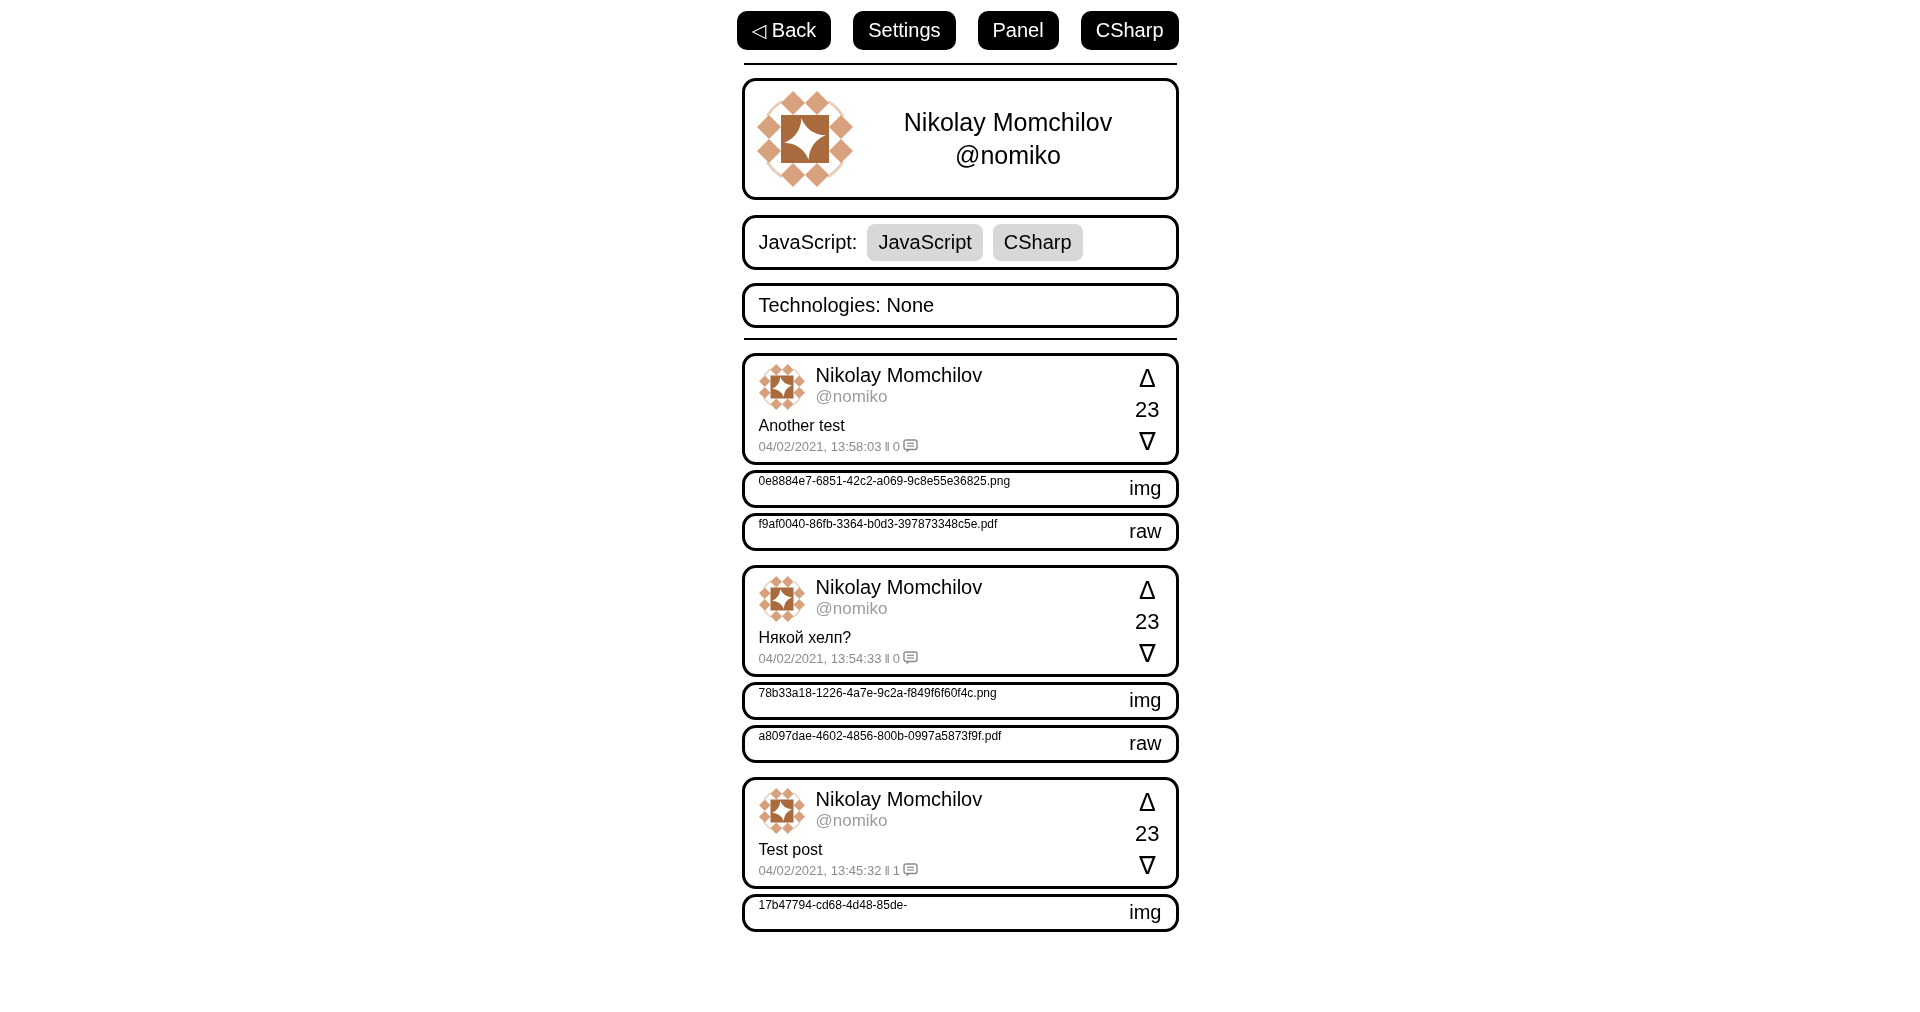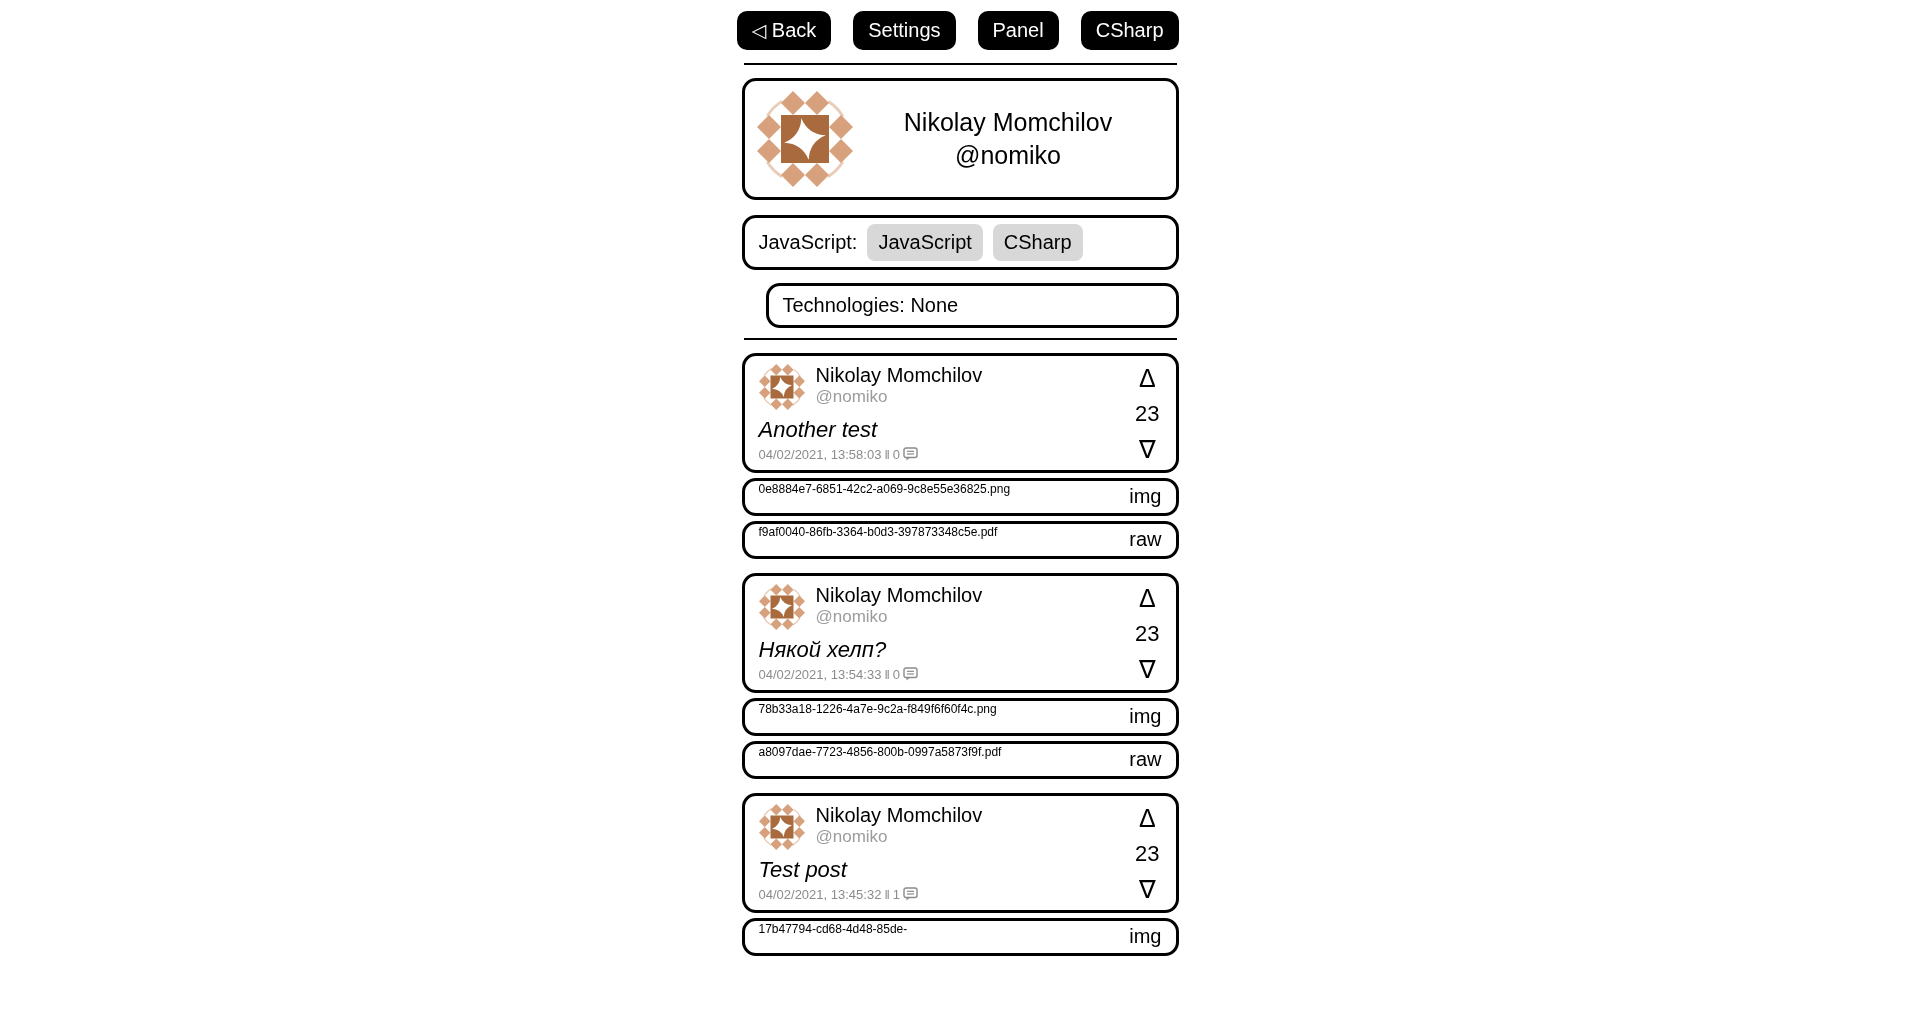--- a/index.html
+++ b/index.html
@@ -26,30 +26,30 @@
   .card{border:3px solid var(--border); border-radius:14px; background:#fff;}
   .profile-card{display:flex; align-items:center; padding:10px 12px;}
   .identicon{display:block;}
   .identicon.large{width:96px; height:96px;}
   .identicon.small{width:46px; height:46px;}
   .profile-names{flex:1; text-align:center; font-size:25px; line-height:1.32;}
 
   
   .info-box{margin-top:15px; padding:6px 14px; font-size:20px;
     display:flex; align-items:center; gap:10px;}
-  .info-box.tech{margin-top:13px; padding:8px 14px; display:block;margin-left:24px;}
+  .info-box.tech{margin-top:13px; padding:8px 14px; display:block;}
   .tag{background:var(--tag-bg); border-radius:8px; padding:7px 11px; font-size:20px;}
 
   
   .post-group + .post-group{margin-top:14px;}
   .post-card{position:relative; padding:8px 14px 8px 14px;}
   .post-header{display:flex; gap:11px; align-items:flex-start;}
   .author-name{font-size:20px; line-height:1.15;}
   .author-handle{font-size:17px; line-height:1.2; color:var(--handle-text);}
-  .post-title{font-size:22px; margin-top:7px;font-style:italic;}
+  .post-title{font-size:16px; margin-top:7px;}
   .post-meta{margin-top:4px; font-size:13px; color:var(--muted-text);
     display:flex; align-items:center; gap:3px;}
   .meta-sep{font-size:13px;}
   .comment-wrap{display:flex; align-items:center; gap:3px;}
   .vote-col{position:absolute; top:10px; bottom:8px; right:16px;
     display:flex; flex-direction:column; justify-content:space-between;
     align-items:center;}
   .vote-btn{background:none; border:none; font-size:25px; line-height:1;
     cursor:pointer; font-family:inherit; padding:0;}
   .vote-count{font-size:22px; line-height:1;}
@@ -202,21 +202,21 @@
         <button class="vote-btn">Δ</button>
         <span class="vote-count">23</span>
         <button class="vote-btn">∇</button>
       </div>
     </div>
     <div class="card attachment">
       <span class="filename">78b33a18-1226-4a7e-9c2a-f849f6f60f4c.png</span>
       <span class="att-type">img</span>
     </div>
     <div class="card attachment">
-      <span class="filename">a8097dae-7723-4856-800b-0997a5873f9f.pdf</span>
+      <span class="filename">a8097dae-4602-4856-800b-0997a5873f9f.pdf</span>
       <span class="att-type">raw</span>
     </div>
   </div>
 
   <div class="post-group">
     <div class="card post-card">
       <div class="post-header">
         <svg class="identicon small" viewBox="0 0 100 100">
           <circle cx="50" cy="50" r="46" fill="none" stroke="var(--avatar-faint)" stroke-width="3" stroke-dasharray="22 50.3" stroke-dashoffset="-25"></circle>
           <g fill="var(--avatar-light)">

